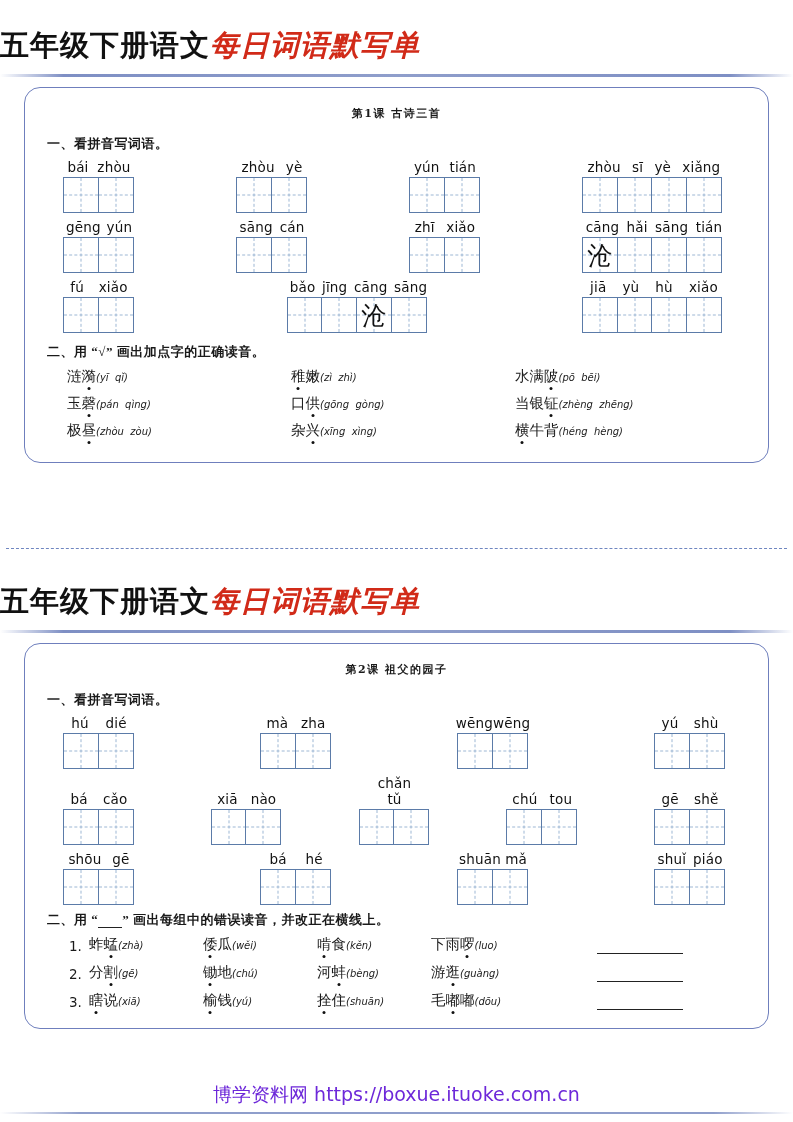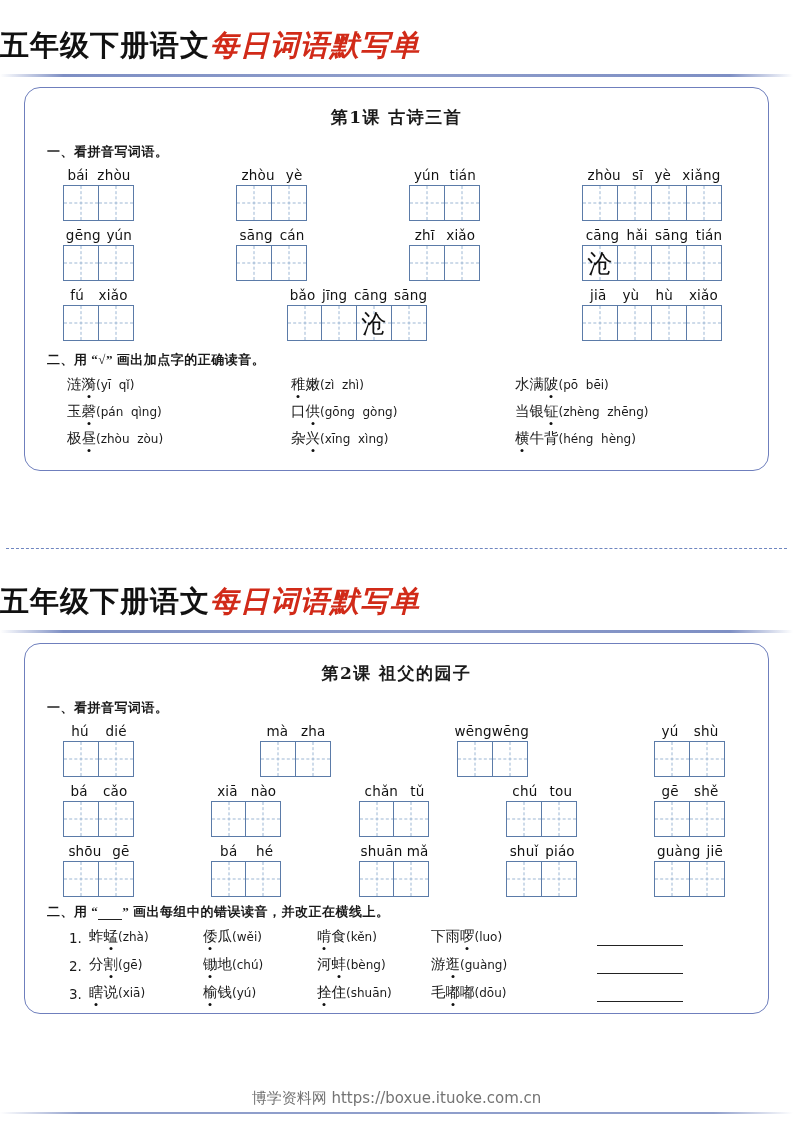--- a/index.html
+++ b/index.html
@@ -44,27 +44,27 @@
 
   
   .card {
     margin: 10px 24px 0 24px;
     border: 1.6px solid #6f7fbd;
     border-radius: 16px;
     padding: 12px 16px 14px 16px;
     background: #ffffff;
     position: relative;
   }
-  .card-2 { padding-bottom: 2px; }
+  .card-2 { padding-bottom: 9px; }
 
   .lesson {
     text-align: center;
     font-family: "DejaVu Serif","Liberation Serif", serif;
     font-weight: bold;
-    font-size: 17px;
+    font-size: 11px;
     letter-spacing: 1.5px;
     margin: 6px 0 14px 0;
   }
 
   .section-head {
     font-family: Liberation Serif, serif;
     font-size: 13px;
     font-weight: bold;
     margin: 2px 0 6px 6px;
     letter-spacing: 0.5px;
@@ -78,21 +78,21 @@
     margin: 0 0 6px 0;
     padding-left: 12px;
   }
   .wrow.j-center { justify-content: space-between; padding-left: 22px; padding-right: 26px;}
 
   .witem { margin-right: 22px; }
   .witem:last-child { margin-right: 0; }
 
   .pinyin {
     display: flex;
-    justify-content: flex-end;
+    justify-content: center;
     font-family: "DejaVu Sans", "Liberation Sans", sans-serif;
     font-size: 13.5px;
     color: #111;
     margin-bottom: 2px;
     letter-spacing: 0.2px;
   }
   .pinyin span { text-align: center; flex: 1 1 auto; }
 
   .boxes { display: flex; }
   .cell {
@@ -141,21 +141,21 @@
   .dotted { position: relative; display: inline-block; }
   .dotted::after {
     content: "";
     position: absolute;
     left: 50%; bottom: -4px;
     width: 3px; height: 3px;
     background: #111;
     border-radius: 50%;
     transform: translateX(-50%);
   }
-  .py { font-family: "DejaVu Sans","Liberation Sans",sans-serif; font-size: 12px; }
+  .py { font-family: "DejaVu Sans","Liberation Sans",sans-serif; font-size: 10px; font-style: italic; }
 
   
   .num-row {
     display: flex;
     align-items: flex-end;
     font-family: "DejaVu Serif","Liberation Serif", serif;
     font-size: 14.5px;
     margin-bottom: 9px;
     padding-left: 28px;
   }
@@ -176,22 +176,22 @@
     border-top: 1.4px dashed #6f86c0;
     height: 0;
   }
 
   
   .footer {
     position: absolute;
     left: 0; right: 0; bottom: 14px;
     text-align: center;
     font-family: "DejaVu Sans","Liberation Sans", sans-serif;
-    font-size: 15px;
-    color: #737373;
+    font-size: 19px;
+    color: #6d28d9;
   }
   .footer-rule {
     position: absolute;
     left: 0; right: 0; bottom: 8px;
     height: 2px;
     background: linear-gradient(to right,#ffffff 0%, #8f9ecb 10%, #8f9ecb 90%, #ffffff 100%);
   }
 </style>
 </head>
 <body>
@@ -447,21 +447,21 @@
             <div class="pinyin" style="width: 72px;">
               <span>xiā</span>
               <span>nào</span>
             </div>
             <div class="boxes">
               <div class="cell"></div>
               <div class="cell"></div>
             </div>
           </div>
           <div class="witem">
-            <div class="pinyin" style="width: 72px;">
+            <div class="pinyin" style="width: 72px; flex-direction: column;">
               <span>chǎn</span>
               <span>tǔ</span>
             </div>
             <div class="boxes">
               <div class="cell"></div>
               <div class="cell"></div>
             </div>
           </div>
           <div class="witem">
             <div class="pinyin" style="width: 72px;">
@@ -512,30 +512,20 @@
             </div>
             <div class="boxes">
               <div class="cell"></div>
               <div class="cell"></div>
             </div>
           </div>
           <div class="witem">
             <div class="pinyin" style="width: 72px;">
               <span>shuǐ</span>
               <span>piáo</span>
-            </div>
-            <div class="boxes">
-              <div class="cell"></div>
-              <div class="cell"></div>
-            </div>
-          </div>
-          <div class="witem">
-            <div class="pinyin" style="width: 72px;">
-              <span>guàng</span>
-              <span>jiē</span>
             </div>
             <div class="boxes">
               <div class="cell"></div>
               <div class="cell"></div>
             </div>
           </div>
         </div>
       </div>
 
     <div class="section-head" style="">

